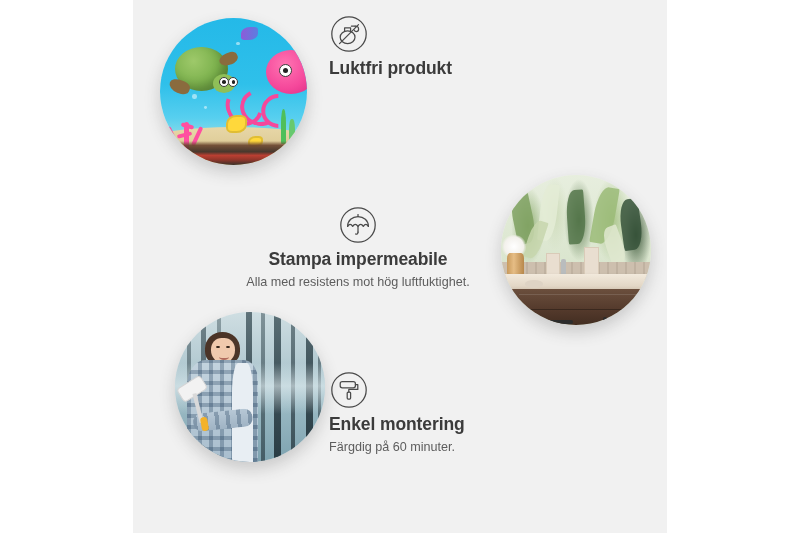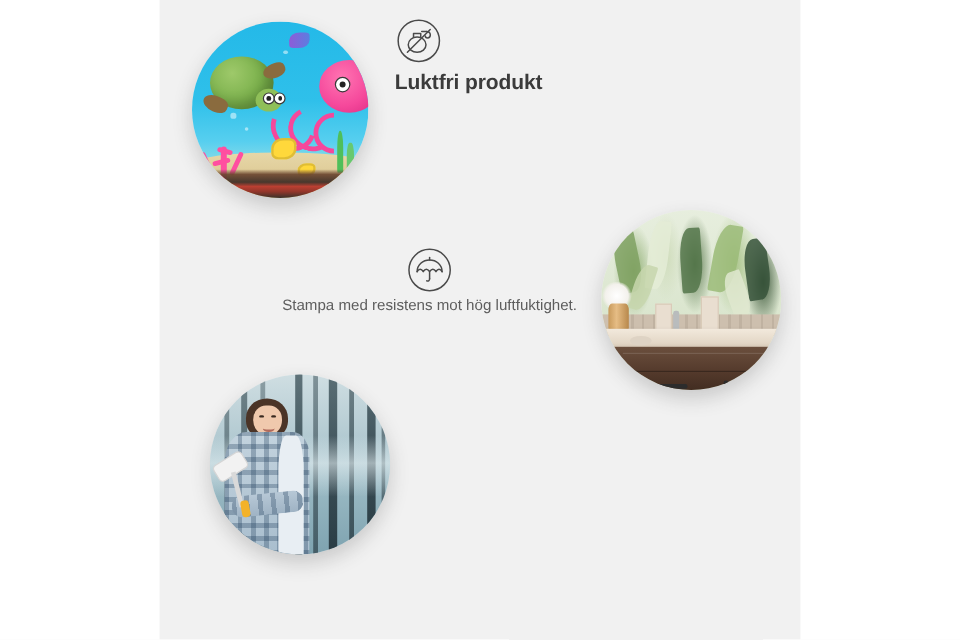--- a/index.html
+++ b/index.html
@@ -395,21 +395,22 @@
       <span class="f-icon" style="margin:0 auto;">
         <svg viewBox="0 0 40 40" width="40" height="40" fill="none" stroke="#4a4a4a" stroke-width="1.25" stroke-linecap="round" stroke-linejoin="round">
           <circle cx="20" cy="20" r="17.2"></circle>
           <path d="M9.6 21.4 C9.6 15.6 14.3 11.6 20 11.6 C25.7 11.6 30.4 15.6 30.4 21.4"></path>
           <path d="M9.6 21.4 C11.2 18.8 13.1 18.8 14.7 21.4 C16.3 18.8 18.2 18.8 20 21.4 C21.8 18.8 23.7 18.8 25.3 21.4 C26.9 18.8 28.8 18.8 30.4 21.4"></path>
           <path d="M20 21.4 L20 27.2"></path>
           <path d="M20 27.2 C20 28.9 18.7 29.6 17.6 29.0"></path>
           <path d="M20 11.6 L20 9.6"></path>
         </svg>
       </span>
-      <p class="f-body narrow">Stampa med resistens mot hög luftfuktighet.</p>
+      <div class="f-title">Stampa impermeabile</div>
+      <p class="f-body narrow">Alla med resistens mot hög luftfuktighet.</p>
     </div>
 
     <div class="photo" style="left:42px; top:312px; width:150px; height:150px;">
       <div class="art">
         <div class="forest-bg"></div>
         <div class="trunk k1"></div>
         <div class="trunk k2"></div>
         <div class="trunk k3"></div>
         <div class="trunk k4"></div>
         <div class="trunk k5"></div>
@@ -425,15 +426,27 @@
         <div class="w-smile"></div>
         <div class="w-body"></div>
         <div class="w-shirt-inner"></div>
         <div class="w-arm"></div>
         <div class="roller-head"></div>
         <div class="roller-stick"></div>
         <div class="roller-grip"></div>
       </div>
     </div>
 
+    <div class="feature-text" style="left:196px; top:370px; width:280px;">
+      <span class="f-icon">
+        <svg viewBox="0 0 40 40" width="40" height="40" fill="none" stroke="#4a4a4a" stroke-width="1.25" stroke-linecap="round" stroke-linejoin="round">
+          <circle cx="20" cy="20" r="17.2"></circle>
+          <rect x="11.2" y="11.6" width="15.2" height="6.2" rx="2.1"></rect>
+          <path d="M26.4 14.7 L28.8 14.7 L28.8 19.4 L19.8 19.4 L19.8 22.0"></path>
+          <rect x="18.2" y="22.0" width="3.4" height="7.0" rx="1"></rect>
+        </svg>
+      </span>
+      <div class="f-title">Enkel montering</div>
+      <p class="f-body narrow">Färgdig på 60 minuter.</p>
+    </div>
 
   </div>
 </div>
 
 </body></html>

